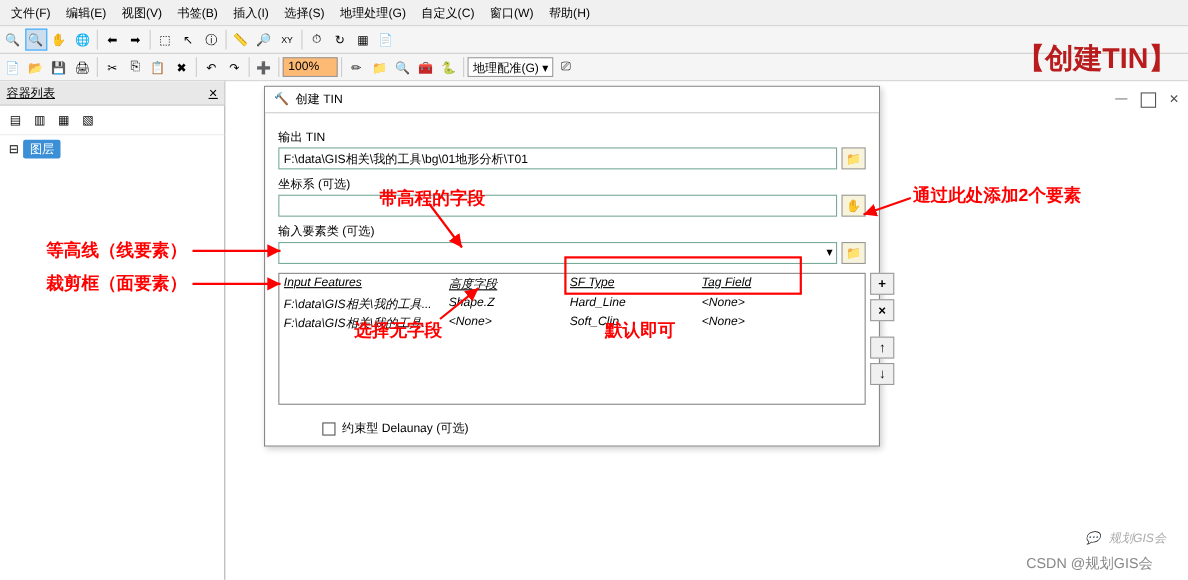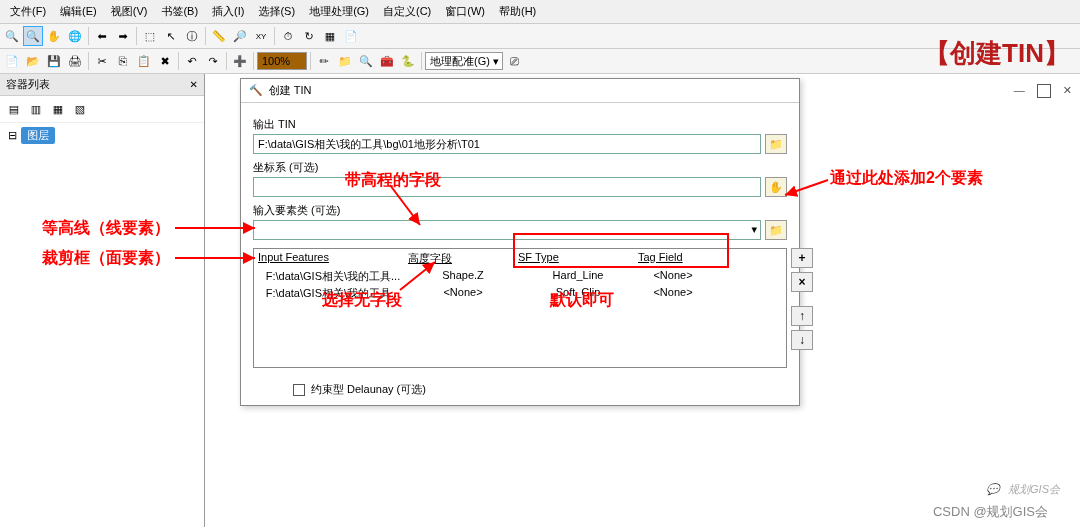--- a/index.html
+++ b/index.html
@@ -4,49 +4,49 @@
 <style>
 * { box-sizing: border-box; margin: 0; padding: 0; font-family: "Microsoft YaHei", SimSun, sans-serif; font-size: 11px; }
 body { background: #fff; width: 1080px; height: 527px; overflow: hidden; position: relative; }
 
 .menubar { display: flex; background: #f0f0f0; border-bottom: 1px solid #ccc; padding: 2px 4px; gap: 2px; }
 .menubar span { padding: 2px 6px; cursor: default; }
 
 .toolbar { display: flex; align-items: center; background: #f5f5f5; border-bottom: 1px solid #ccc; padding: 2px; gap: 1px; flex-wrap: wrap; }
 .tool-btn { width: 20px; height: 20px; display: inline-flex; align-items: center; justify-content: center; border: 1px solid transparent; }
 .tool-sep { width: 1px; height: 18px; background: #ccc; margin: 0 2px; }
-.zoom-box { border: 1px solid #999; background: #a16207; padding: 1px 4px; width: 50px; height: 18px; display: inline-flex; align-items: center; }
+.zoom-box { border: 1px solid #999; background: #fdba74; padding: 1px 4px; width: 50px; height: 18px; display: inline-flex; align-items: center; }
 .georef-box { border: 1px solid #999; background: #fff; padding: 1px 4px; height: 18px; display: inline-flex; align-items: center; }
 
 .main { display: flex; height: calc(100% - 60px); }
 .toc { width: 205px; border-right: 1px solid #999; background: #fff; }
-.toc-title { background: #e8e8e8; border-bottom: 1px solid #ccc; padding: 3px 6px; display: flex; justify-content: space-between; align-items: center; }
+.toc-title { background: #e8e8e8; border-bottom: 1px solid #ccc; padding: 3px 6px; display: flex; justify-content: space-between; align-items: center; text-decoration: underline; }
 .toc-icons { padding: 3px 4px; display: flex; gap: 2px; border-bottom: 1px solid #eee; }
 .toc-node { padding: 4px 8px; display: flex; align-items: center; gap: 4px; }
 .layer-badge { background: #3b8fd6; color: #fff; padding: 1px 6px; border-radius: 2px; }
 
 .canvas { flex: 1; position: relative; background: #fff; }
 
 .dialog { position: absolute; left: 240px; top: 78px; width: 560px; background: #fff; border: 1px solid #888; box-shadow: 2px 2px 6px rgba(0,0,0,0.2); }
 .dialog-title { background: #fff; border-bottom: 1px solid #ccc; padding: 4px 8px; display: flex; align-items: center; gap: 6px; }
 .dialog-body { padding: 8px 12px; }
 .field-label { color: #000; margin-top: 6px; margin-bottom: 2px; }
 .field-row { display: flex; gap: 4px; align-items: center; }
 .text-input { flex: 1; border: 1px solid #7a9; background: #fff; height: 20px; padding: 2px 4px; font-size: 11px; }
 .folder-btn { width: 22px; height: 20px; border: 1px solid #999; background: #f8f4dc; display: flex; align-items: center; justify-content: center; }
 
-.feature-box { border: 1px solid #888; margin-top: 8px; height: 120px; position: relative; font-family: "SimSun", monospace; font-size: 12px; }
+.feature-box { border: 1px solid #888; margin-top: 8px; height: 120px; position: relative; font-family: "SimSun", monospace; font-size: 12px; font-style: italic; }
 .feature-header { display: flex; border-bottom: 0; padding: 2px 4px; }
 .fcol { overflow: hidden; white-space: nowrap; text-decoration: underline; }
 .fcol.c1 { width: 150px; }
 .fcol.c2 { width: 110px; }
 .fcol.c3 { width: 120px; }
 .fcol.c4 { width: 70px; }
 .feature-row { display: flex; padding: 1px 4px; }
-.feature-row .fcol { text-decoration: none; text-align: center; }
+.feature-row .fcol { text-decoration: none; }
 .side-btns2 { position: absolute; right: -26px; top: 0px; display: flex; flex-direction: column; gap: 4px; }
 .sq-btn { width: 22px; height: 20px; border: 1px solid #999; background: #f0f0f0; display: flex; align-items: center; justify-content: center; font-weight: bold; font-size: 12px; }
 
 .checkbox-row { display: flex; align-items: center; gap: 6px; margin-top: 14px; padding-left: 40px; }
 .cb { width: 12px; height: 12px; border: 1px solid #555; }
 
 .red-box { border: 2px solid #f00; position: absolute; pointer-events: none; }
 .red-text { color: #f00; font-weight: bold; font-size: 16px; position: absolute; }
 
 .title-banner { position: absolute; right: 10px; top: 36px; color: #b91c1c; font-size: 26px; font-weight: bold; }

